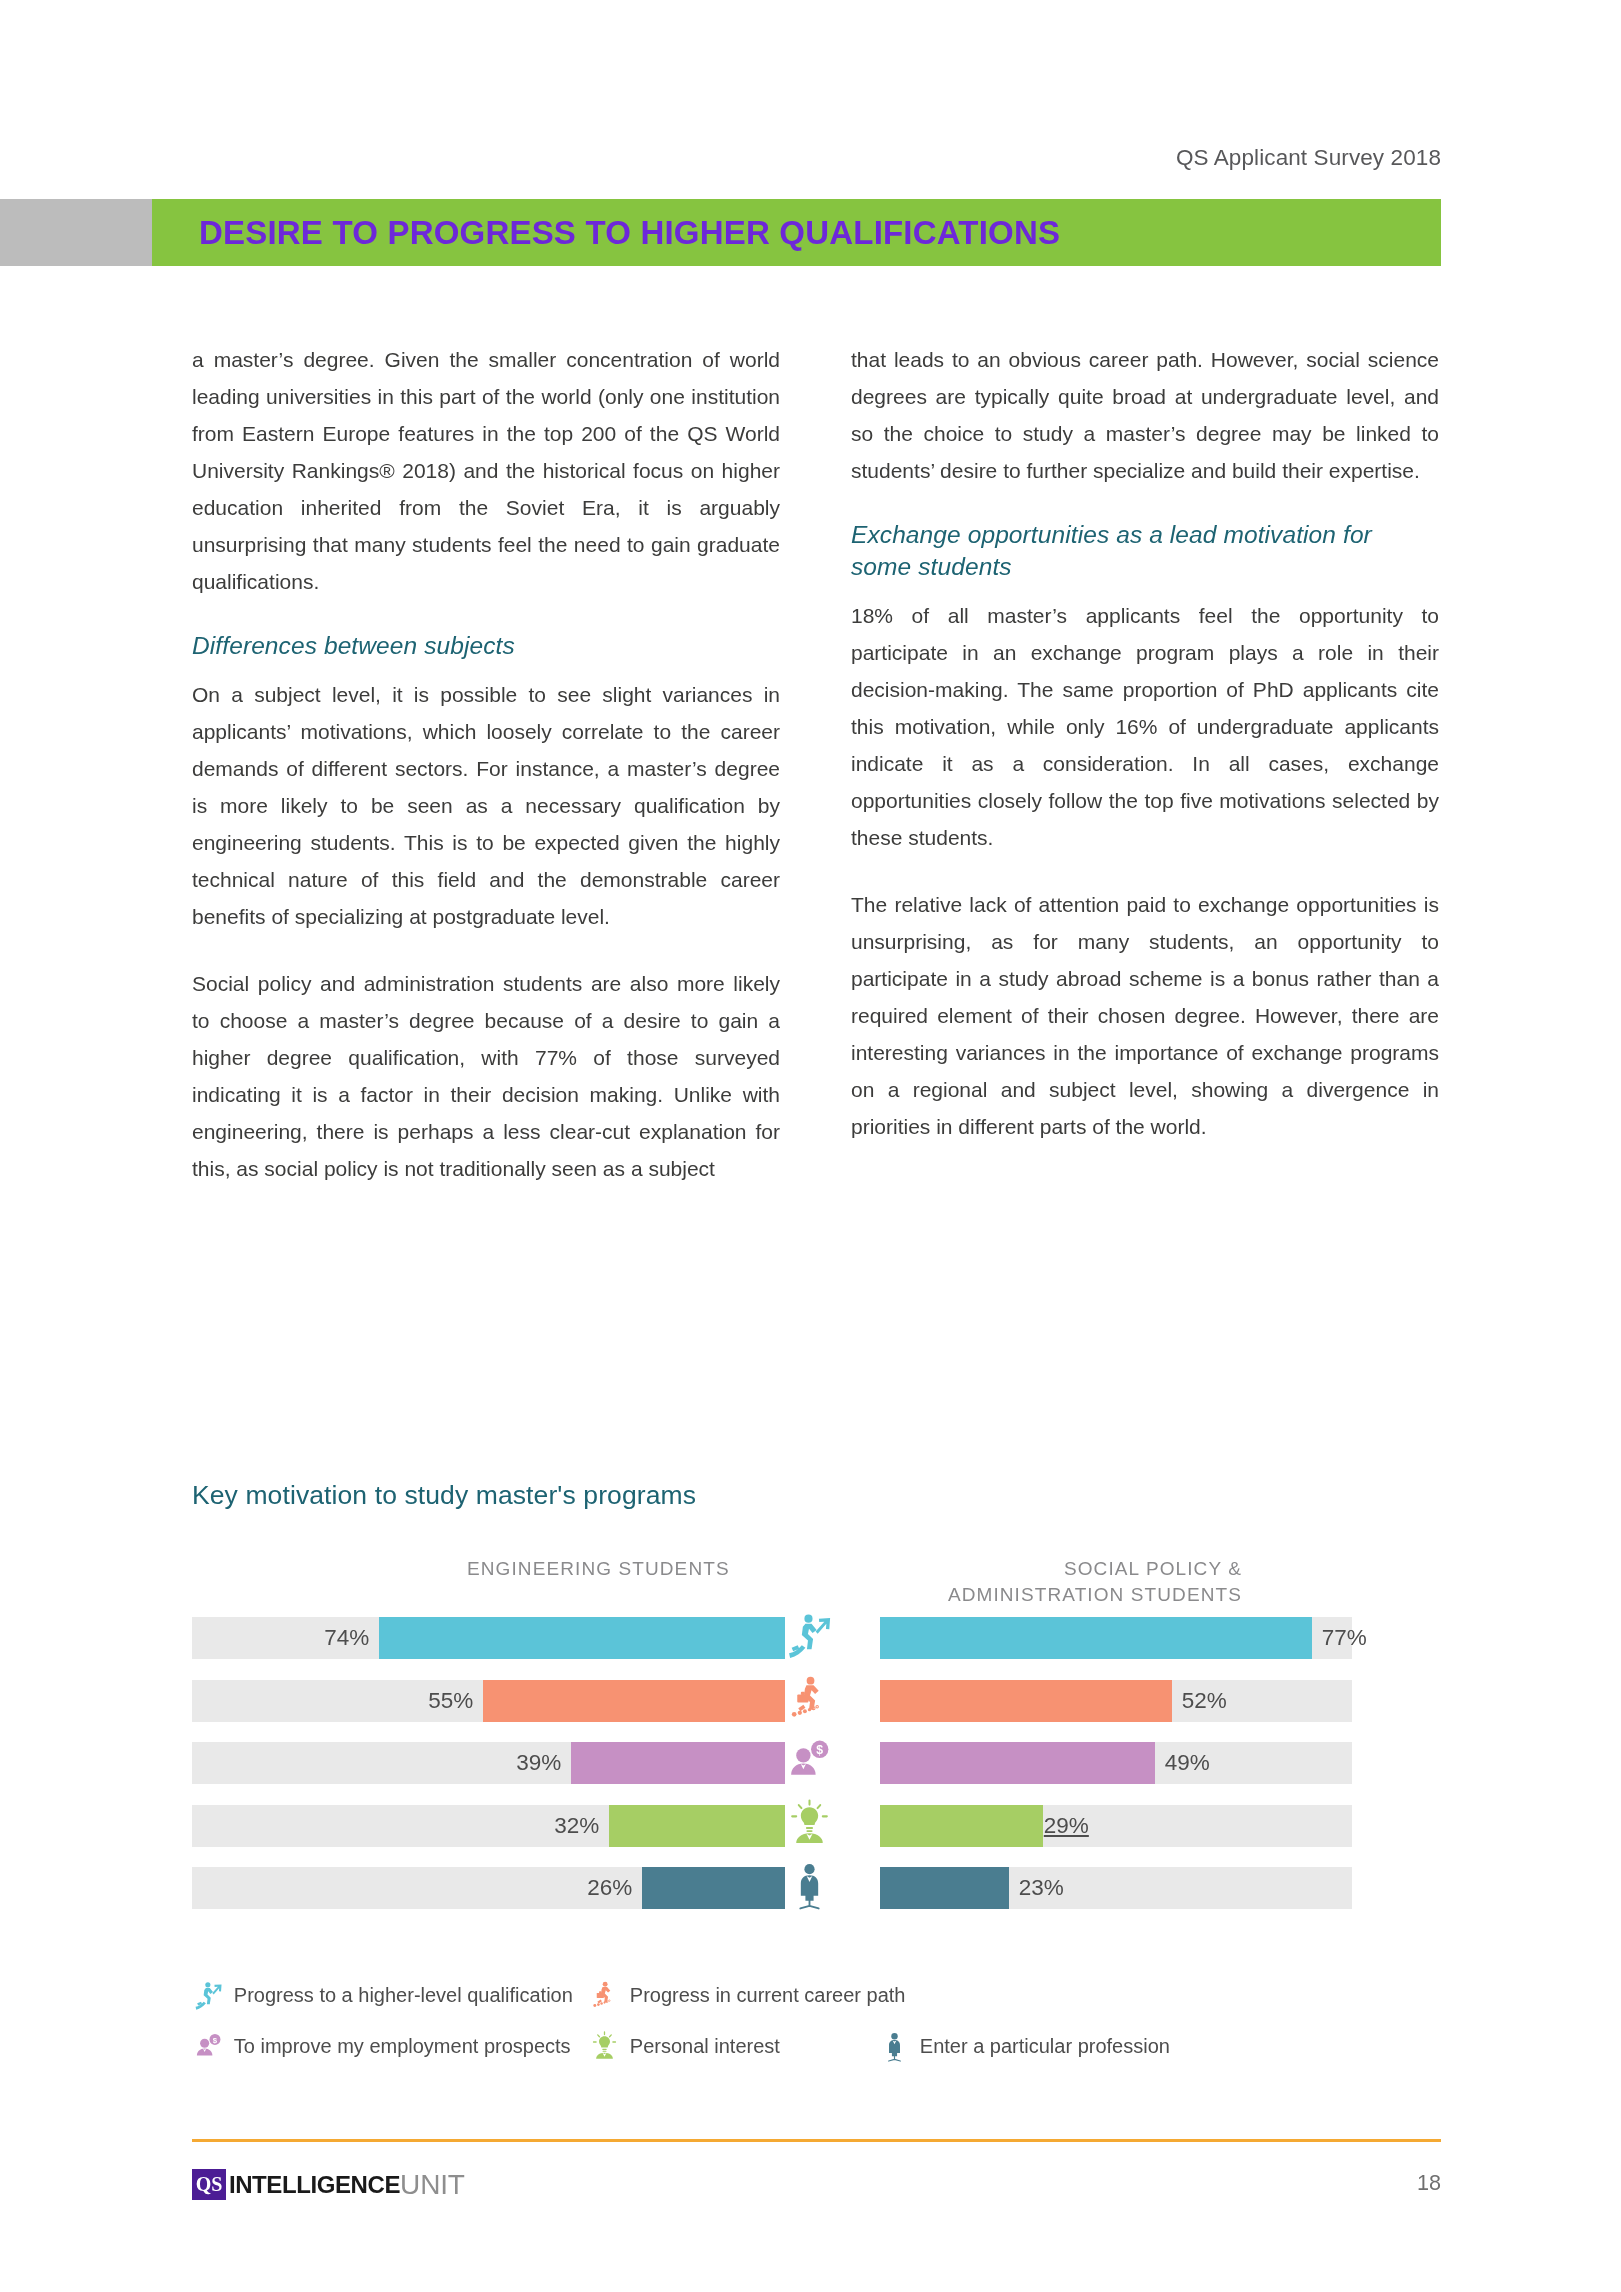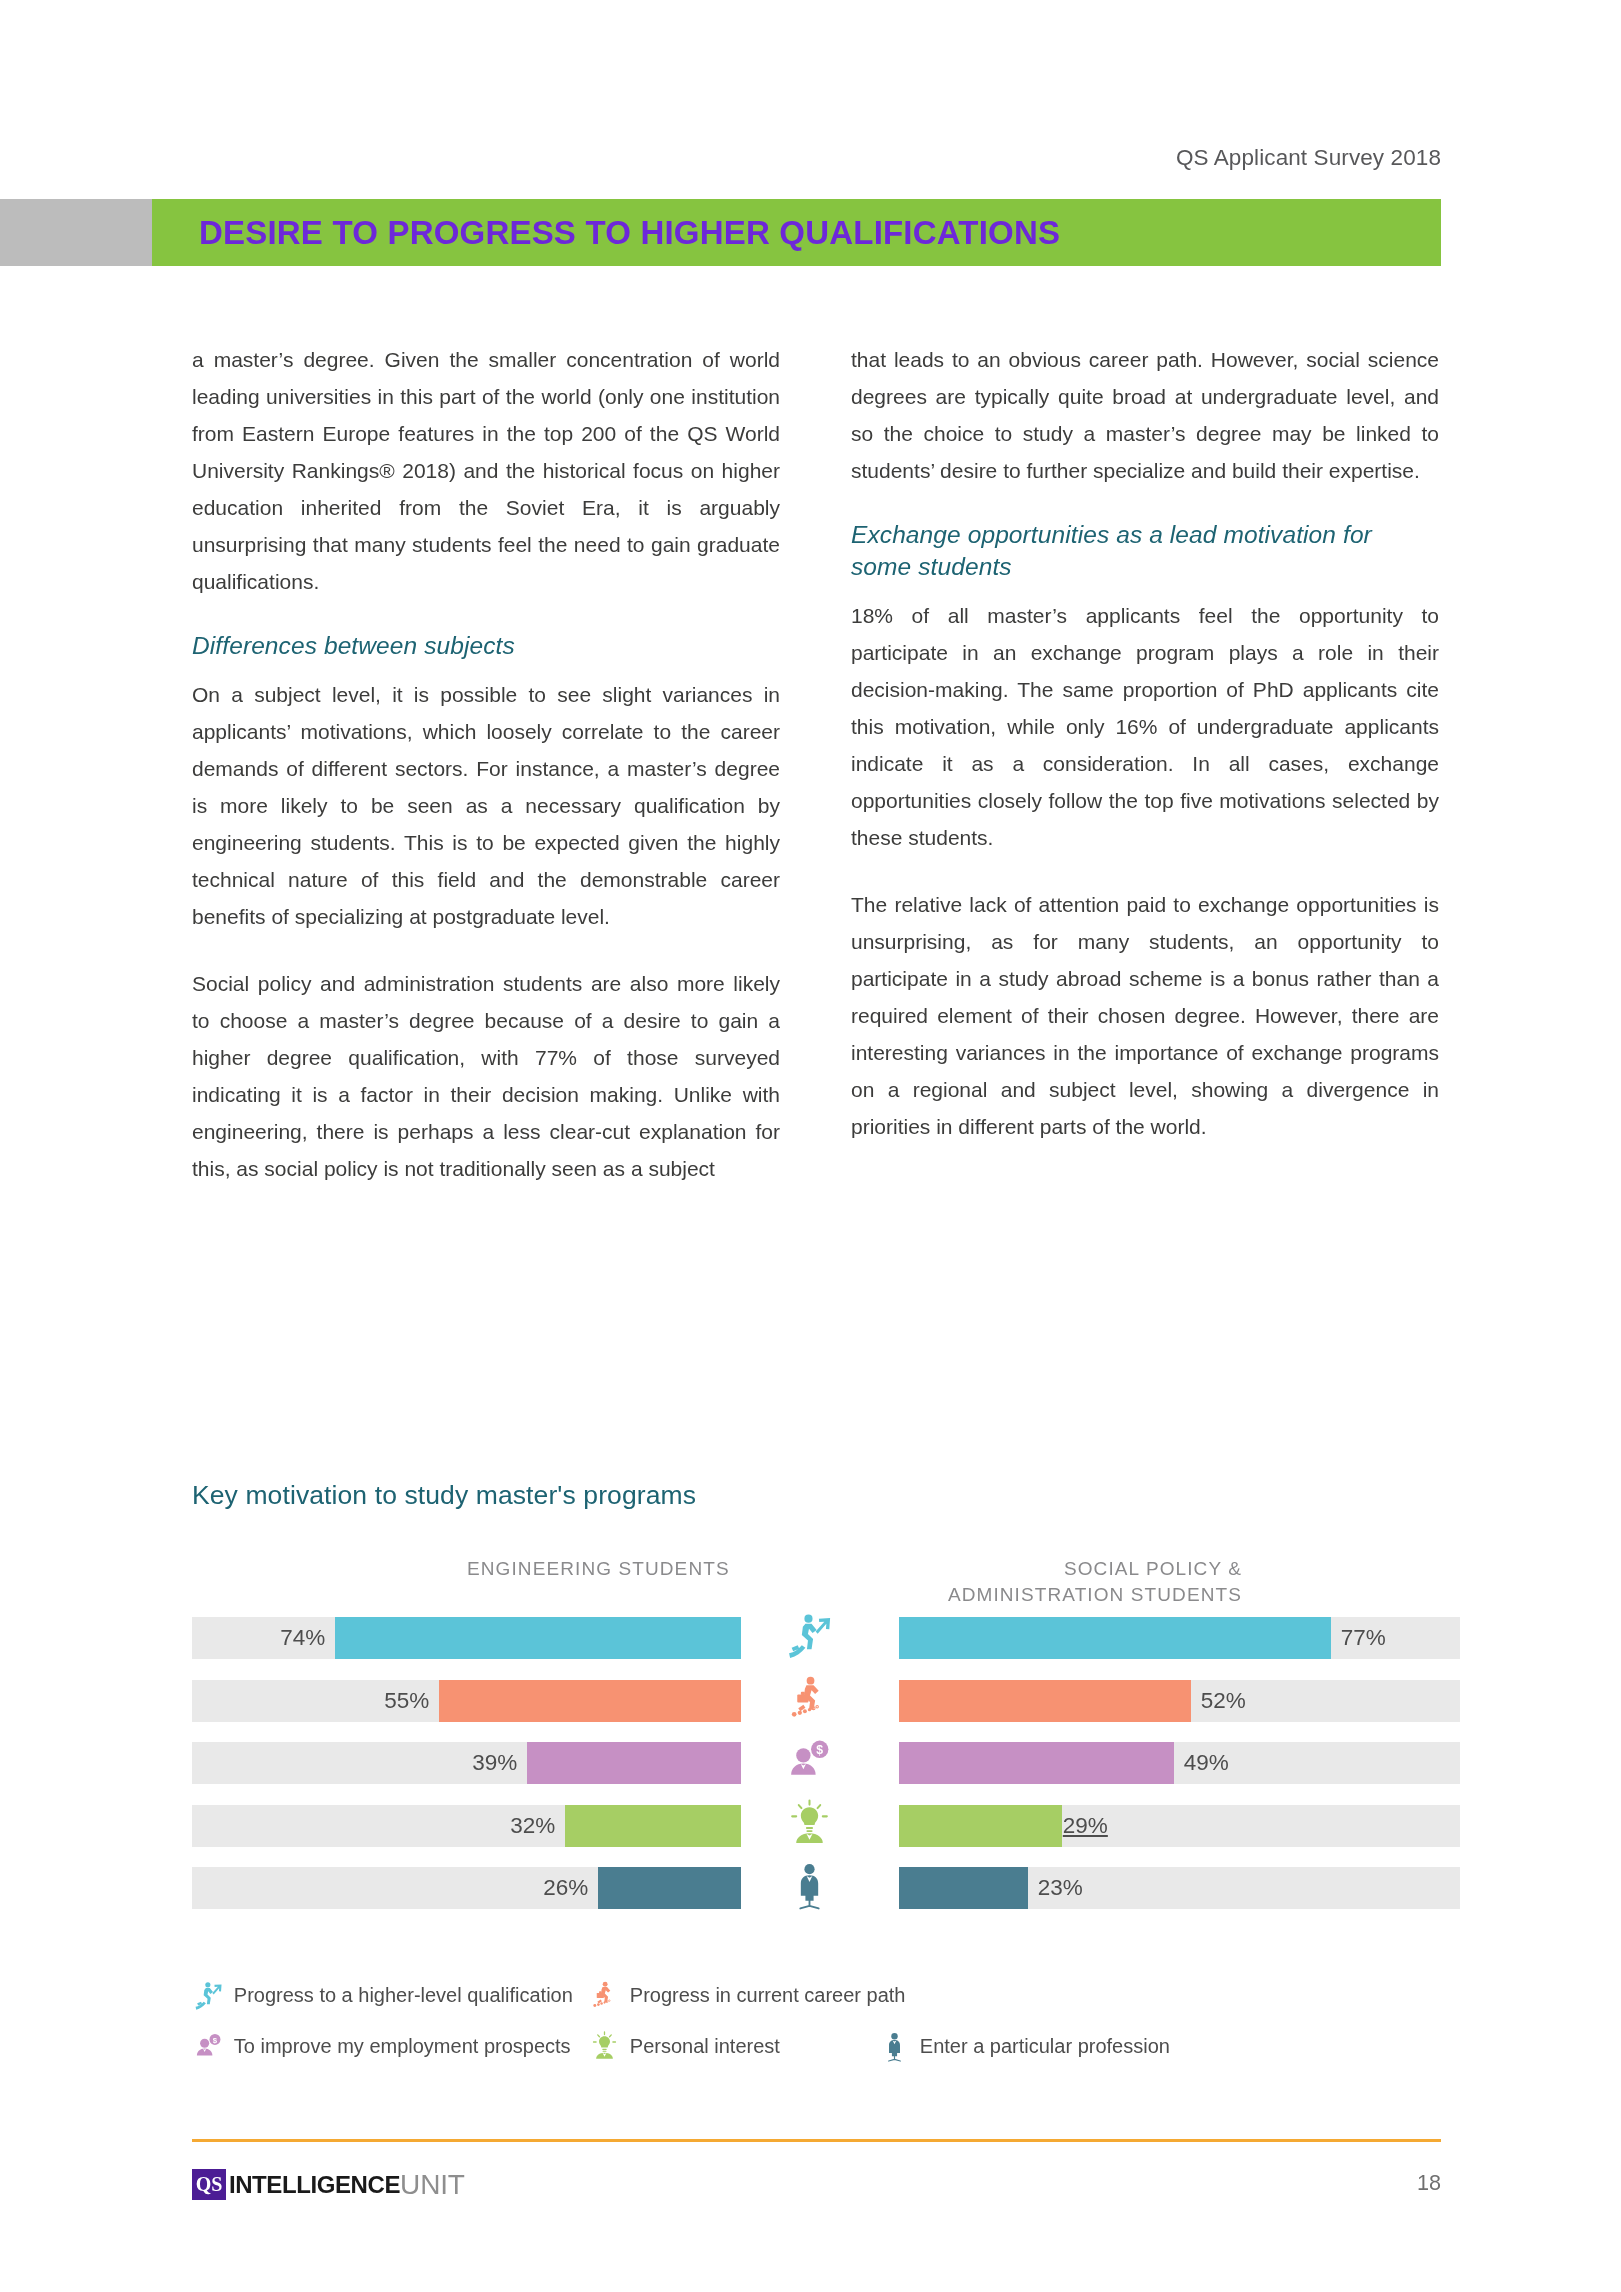--- a/index.html
+++ b/index.html
@@ -131,22 +131,22 @@
     margin-bottom: 20.6px;
   }
   .row:last-child { margin-bottom: 0; }
 
   .track {
     position: absolute;
     top: 0;
     height: 42px;
     background: #e9e9e9;
   }
-  .track.left  { left: 0px;   width: 549px; }
-  .track.right { left: 688px; width: 561px; margin-left: 19px; }
+  .track.left  { left: 0px;   width: 549px; padding-left: 44px; }
+  .track.right { left: 688px; width: 472px; }
 
   .bar {
     position: absolute;
     top: 0;
     height: 42px;
   }
   .bar.left  { right: 0; }
   .bar.right { left: 0; }
 
   .val {

